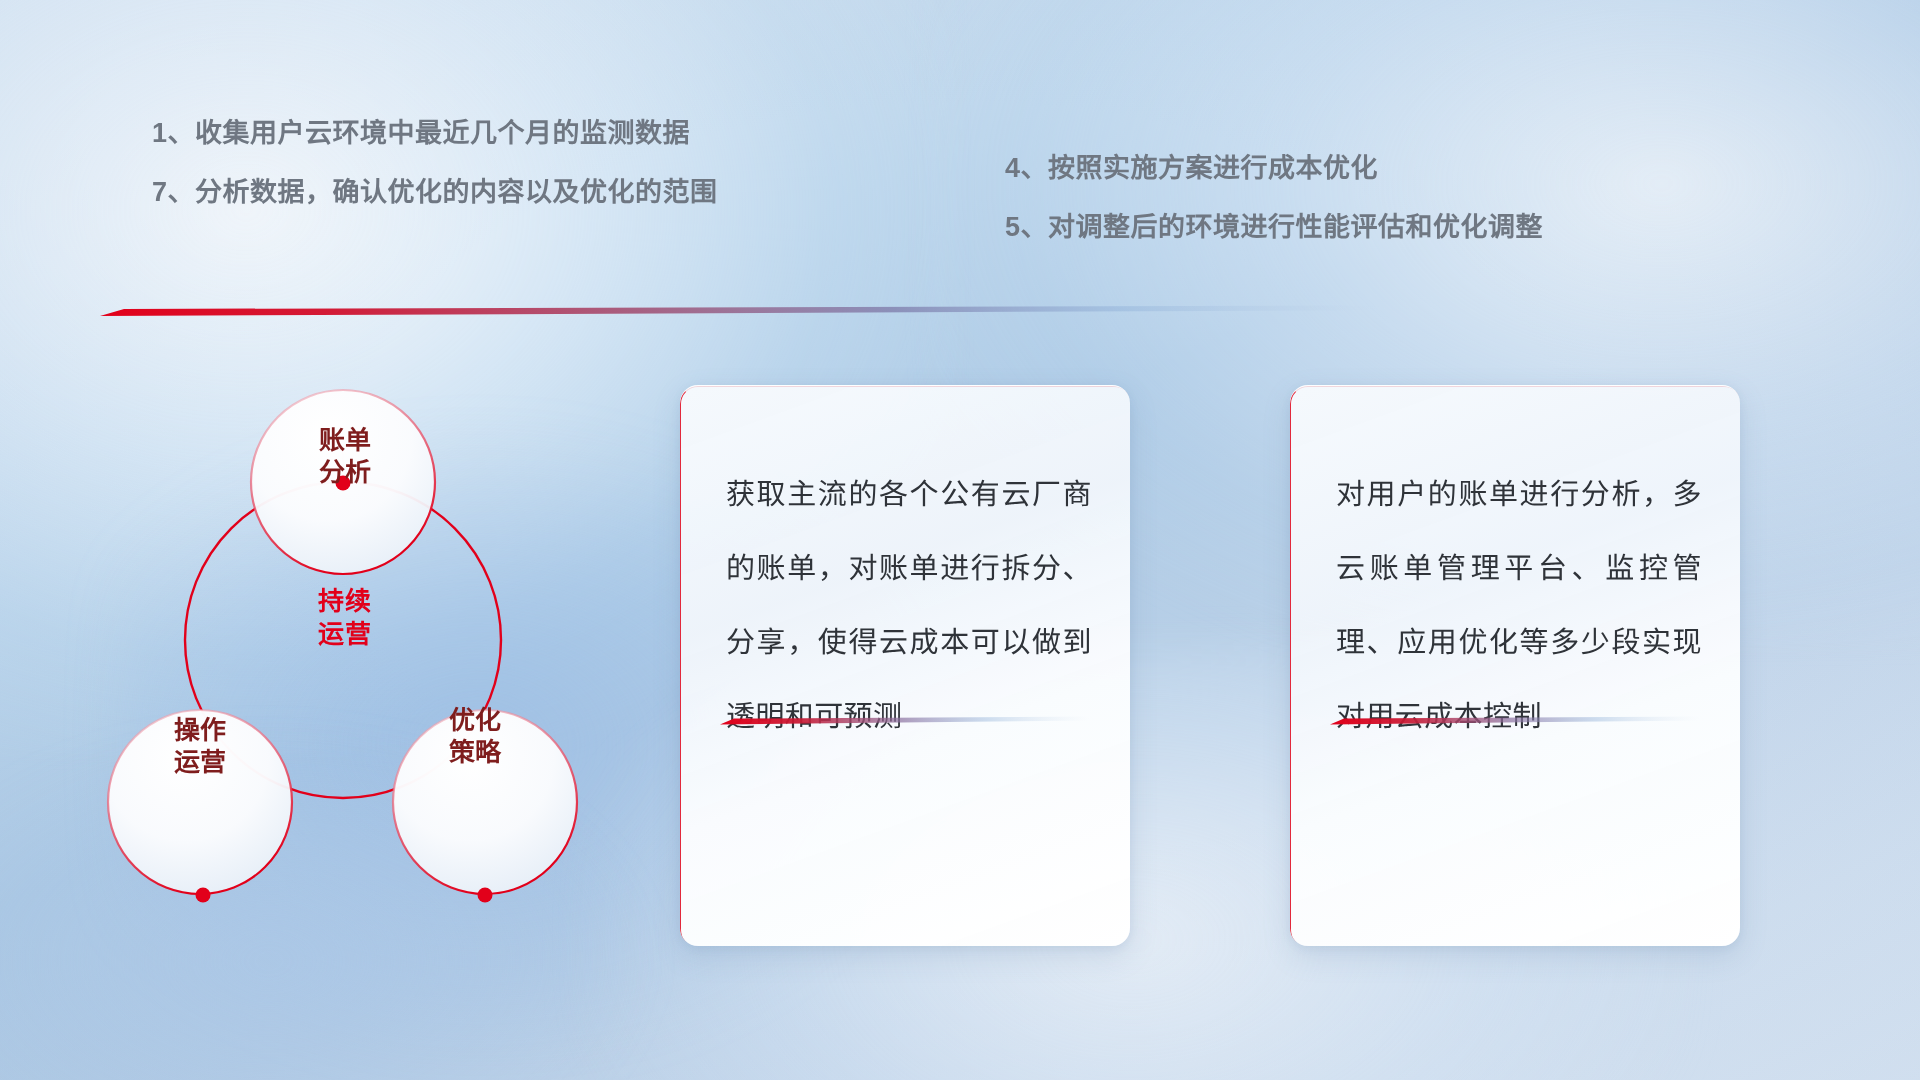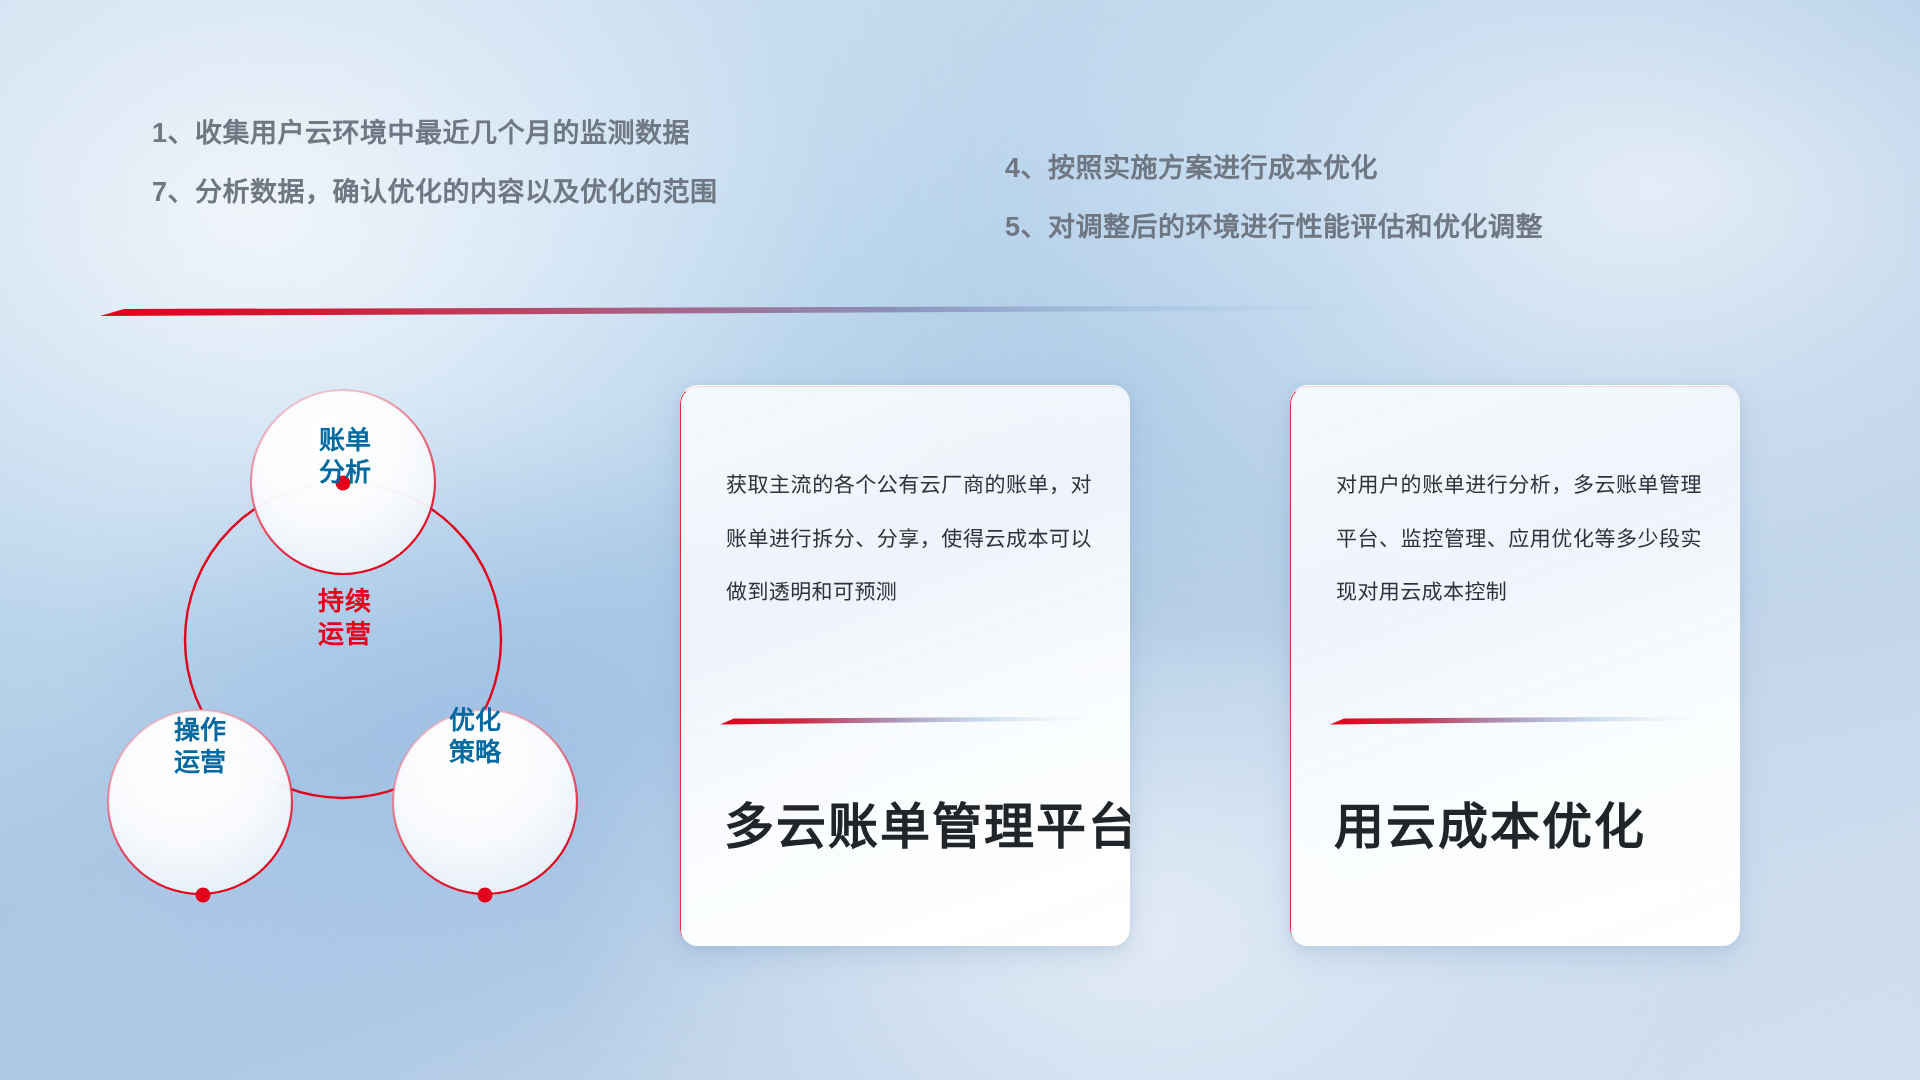--- a/index.html
+++ b/index.html
@@ -135,21 +135,21 @@
     position: absolute;
     z-index: 6;
     left: 95px;
     top: 350px;
     width: 560px;
     height: 580px;
   }
   .node-label {
     position: absolute;
     text-align: center;
-    color: #0369a1;
+    color: #7f1d1d;
     font-weight: bold;
     font-size: 26px;
     line-height: 1.22;
     white-space: nowrap;
     pointer-events: none;
   }
   #label-billing { left: 170px; top: 75px; width: 160px; }
   #label-ops     { left: 25px;  top: 365px; width: 160px; }
   #label-policy  { left: 300px; top: 355px; width: 160px; }
 
@@ -202,21 +202,21 @@
     border-right-color: rgba(226,41,60,0.55);
     pointer-events: none;
   }
 
   .card-body {
     position: absolute;
     left: 46px;
     right: 38px;
     top: 72px;
     color: #2f3339;
-    font-size: 21px;
+    font-size: 29px;
     line-height: 2.55;
     letter-spacing: 0.4px;
     text-align: justify;
     text-align-last: left;
   }
 
   .card-rule {
     position: absolute;
     left: 40px;
     top: 330px;
@@ -329,34 +329,32 @@
         <linearGradient id="ruleGrad1" x1="0" y1="0" x2="1" y2="0">
           <stop offset="0%" stop-color="#e2001a" stop-opacity="1"></stop>
           <stop offset="22%" stop-color="#c91a35" stop-opacity="0.93"></stop>
           <stop offset="48%" stop-color="#8a6c9c" stop-opacity="0.70"></stop>
           <stop offset="72%" stop-color="#8fb0d8" stop-opacity="0.42"></stop>
           <stop offset="100%" stop-color="#cfdcec" stop-opacity="0"></stop>
         </linearGradient>
       </defs>
       <path d="M0,8.4 L14,2.6 L370,0.6 L370,4.4 Z" fill="url(#ruleGrad1)"></path>
     </svg>
-    <div class="card-title">多云账单管理平台</div>
   </div>
 
   <div class="card" id="card-2">
     <div class="card-edge"></div>
     <div class="card-body">对用户的账单进行分析，多云账单管理平台、监控管理、应用优化等多少段实现对用云成本控制</div>
     <svg class="card-rule" viewBox="0 0 370 9" preserveAspectRatio="none">
       <defs>
         <linearGradient id="ruleGrad2" x1="0" y1="0" x2="1" y2="0">
           <stop offset="0%" stop-color="#e2001a" stop-opacity="1"></stop>
           <stop offset="22%" stop-color="#c91a35" stop-opacity="0.93"></stop>
           <stop offset="48%" stop-color="#8a6c9c" stop-opacity="0.70"></stop>
           <stop offset="72%" stop-color="#8fb0d8" stop-opacity="0.42"></stop>
           <stop offset="100%" stop-color="#cfdcec" stop-opacity="0"></stop>
         </linearGradient>
       </defs>
       <path d="M0,8.4 L14,2.6 L370,0.6 L370,4.4 Z" fill="url(#ruleGrad2)"></path>
     </svg>
-    <div class="card-title">用云成本优化</div>
   </div>
 
 </div>
 
 </body></html>

